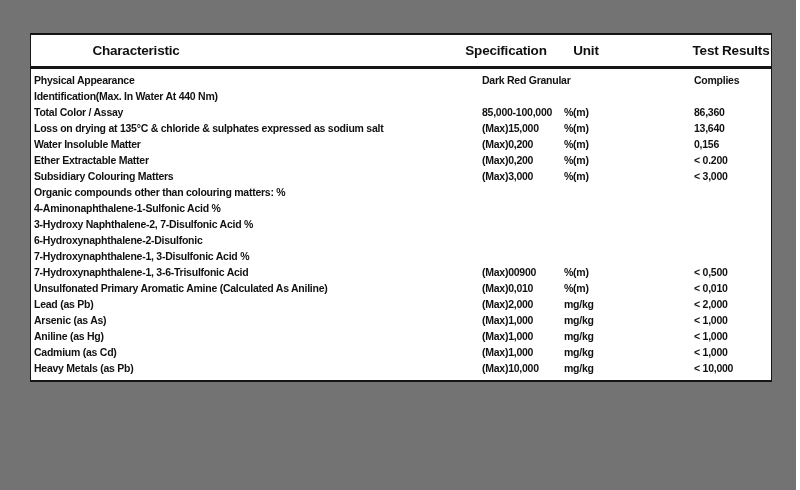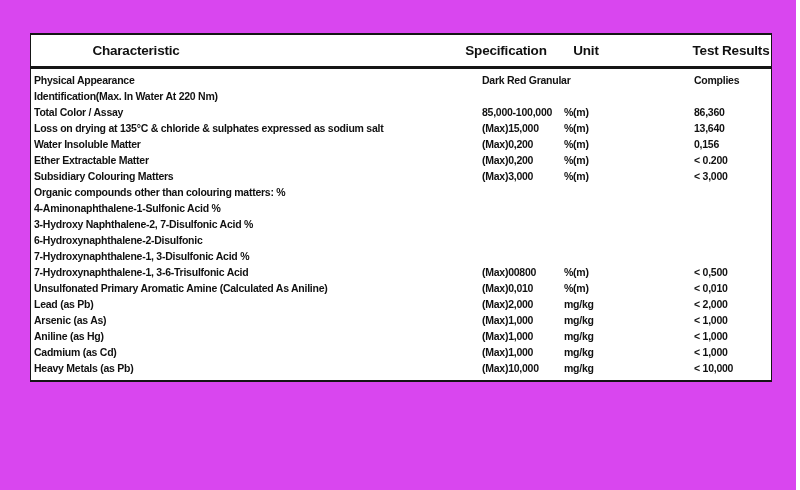--- a/index.html
+++ b/index.html
@@ -4,21 +4,21 @@
 <style>
   html, body {
     margin: 0;
     padding: 0;
     background: #ffffff;
   }
   .sheet {
     position: relative;
     width: 796px;
     height: 490px;
-    background: #d946ef;
+    background: #737373;
     font-family: "Liberation Sans", sans-serif;
     color: #111111;
     overflow: hidden;
   }
   .coa-table {
     position: absolute;
     left: 30px;
     top: 33px;
     width: 742px;
     border: 2px solid #151515;
@@ -84,21 +84,21 @@
     </div>
     <div class="tbody" id="table-body">
   <div class="row">
     <span class="c-char">Physical Appearance</span>
     <span class="c-spec">Dark Red Granular</span>
     <span class="c-unit"></span>
     <span class="c-result">Complies</span>
   </div>
 
   <div class="row">
-    <span class="c-char">Identification(Max. In Water At 220 Nm)</span>
+    <span class="c-char">Identification(Max. In Water At 440 Nm)</span>
     <span class="c-spec"></span>
     <span class="c-unit"></span>
     <span class="c-result"></span>
   </div>
 
   <div class="row">
     <span class="c-char">Total Color / Assay</span>
     <span class="c-spec">85,000-100,000</span>
     <span class="c-unit">%(m)</span>
     <span class="c-result">86,360</span>
@@ -162,21 +162,21 @@
 
   <div class="row">
     <span class="c-char">7-Hydroxynaphthalene-1, 3-Disulfonic Acid %</span>
     <span class="c-spec"></span>
     <span class="c-unit"></span>
     <span class="c-result"></span>
   </div>
 
   <div class="row">
     <span class="c-char">7-Hydroxynaphthalene-1, 3-6-Trisulfonic Acid</span>
-    <span class="c-spec">(Max)00800</span>
+    <span class="c-spec">(Max)00900</span>
     <span class="c-unit">%(m)</span>
     <span class="c-result">&lt; 0,500</span>
   </div>
 
   <div class="row">
     <span class="c-char">Unsulfonated Primary Aromatic Amine (Calculated As Aniline)</span>
     <span class="c-spec">(Max)0,010</span>
     <span class="c-unit">%(m)</span>
     <span class="c-result">&lt; 0,010</span>
   </div>

